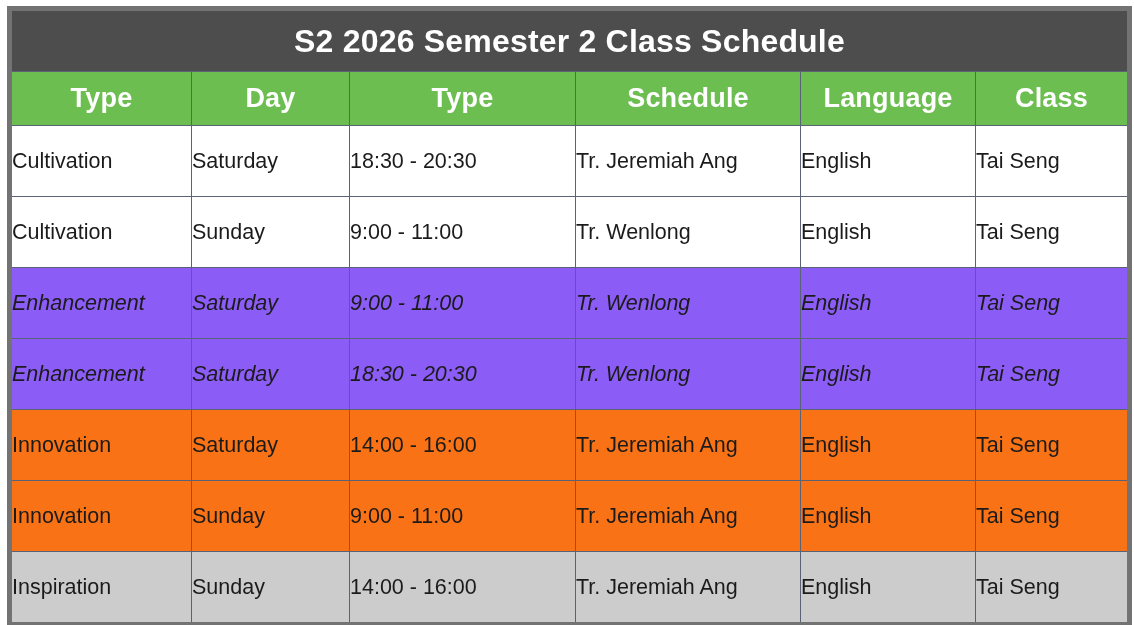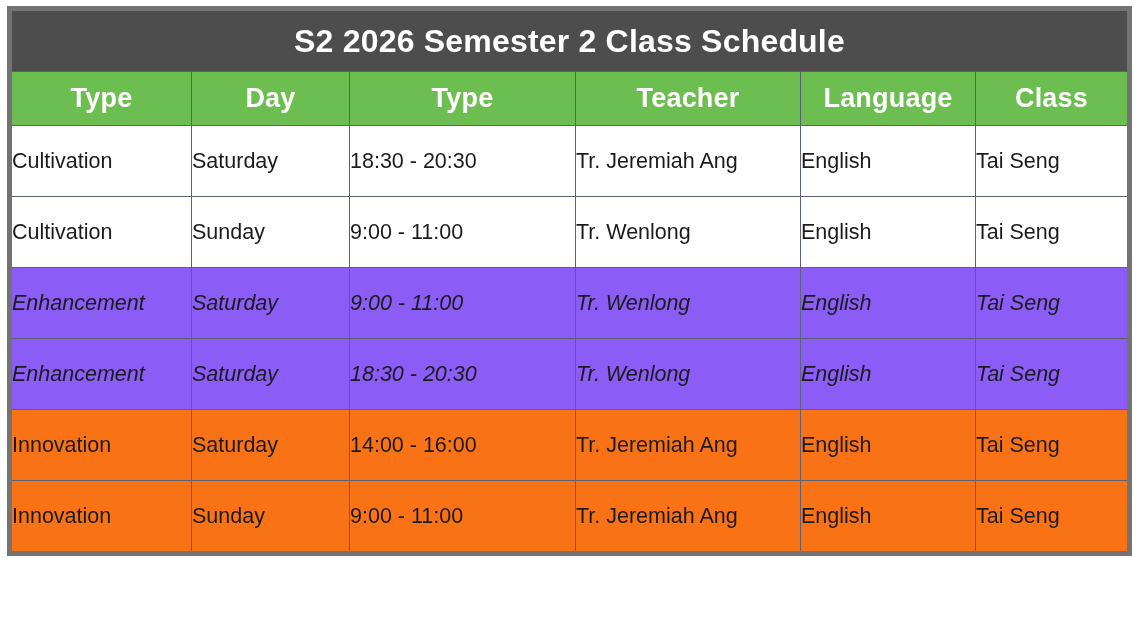--- a/index.html
+++ b/index.html
@@ -103,21 +103,21 @@
         <col class="c-campus">
       </colgroup>
       <thead>
         <tr>
           <th class="title-cell" colspan="6">S2 2026 Semester 2 Class Schedule</th>
         </tr>
         <tr>
             <th class="col-head">Type</th>
             <th class="col-head">Day</th>
             <th class="col-head">Type</th>
-            <th class="col-head">Teacher</th>
+            <th class="col-head">Schedule</th>
             <th class="col-head">Language</th>
             <th class="col-head">Class</th>
           </tr>
       </thead>
       <tbody>
           <tr class="band-white">
             <td>Cultivation</td>
             <td>Saturday</td>
             <td>18:30 - 20:30</td>
             <td>Tr. Jeremiah Ang</td>
@@ -157,16 +157,24 @@
             <td>Tai Seng</td>
           </tr>
           <tr class="band-mid">
             <td>Innovation</td>
             <td>Sunday</td>
             <td>9:00 - 11:00</td>
             <td>Tr. Jeremiah Ang</td>
             <td>English</td>
             <td>Tai Seng</td>
           </tr>
+          <tr class="band-dark">
+            <td>Inspiration</td>
+            <td>Sunday</td>
+            <td>14:00 - 16:00</td>
+            <td>Tr. Jeremiah Ang</td>
+            <td>English</td>
+            <td>Tai Seng</td>
+          </tr>
         </tbody>
     </table>
   </div>
 </div>
 
 </body></html>

